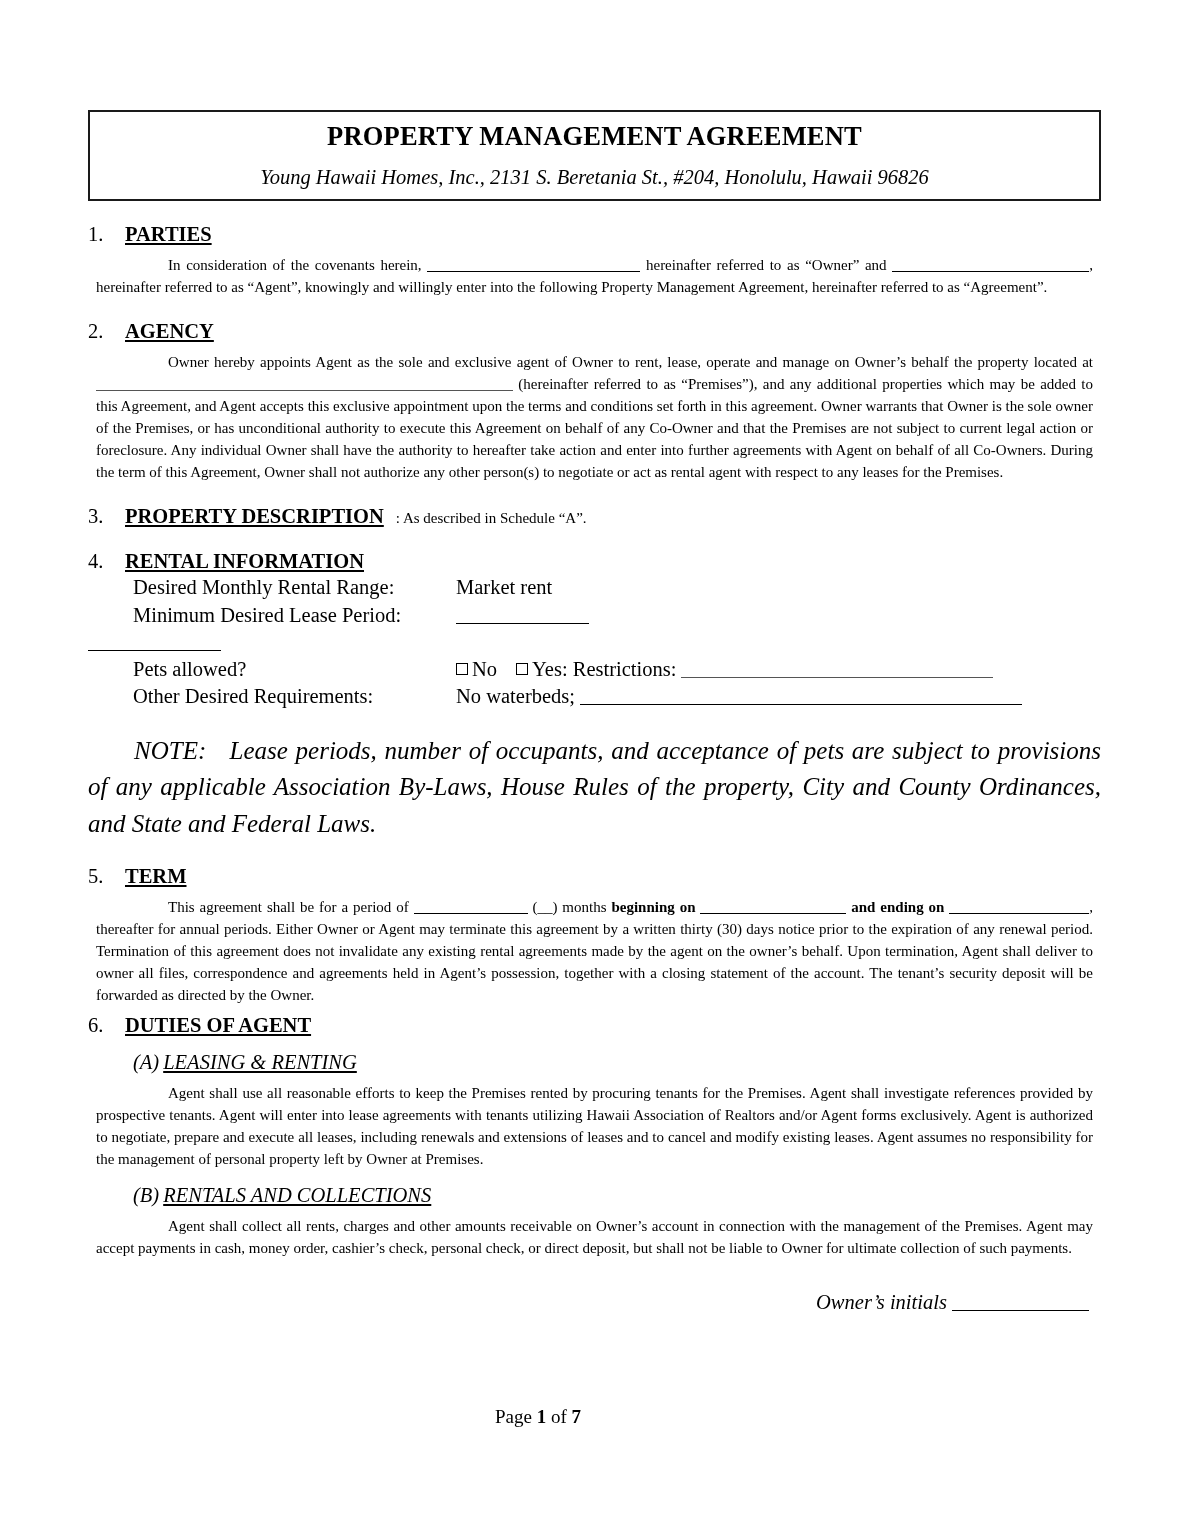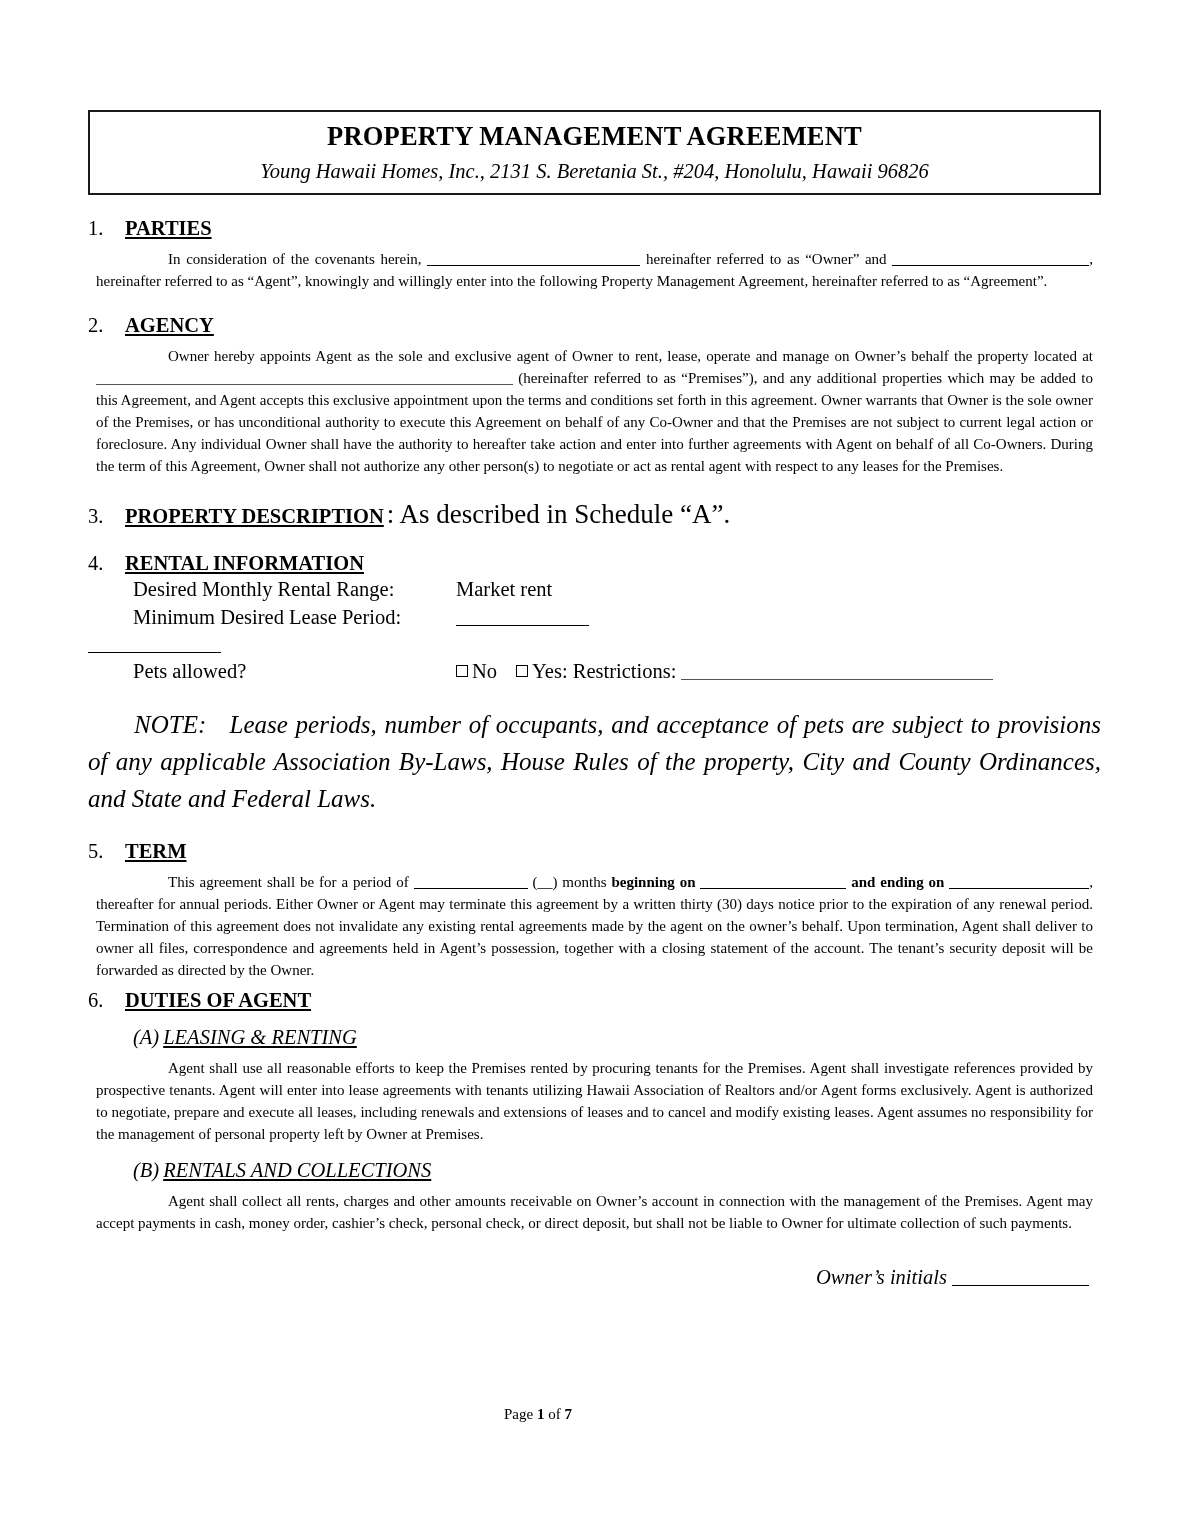--- a/index.html
+++ b/index.html
@@ -40,21 +40,21 @@
     font-size: 26.5px;
     font-weight: bold;
     letter-spacing: 0.2px;
     line-height: 1.22;
     margin: 2px 0 0 0;
   }
   .doc-subtitle {
     font-style: italic;
     font-size: 20.5px;
     line-height: 1.3;
-    margin-top: 6px;
+    margin-top: 12px;
   }
 
   
   .sec {
     margin-top: 22px;
   }
   .sec-head {
     display: flex;
     align-items: baseline;
     font-size: 20.5px;
@@ -69,22 +69,23 @@
   .sec-title {
     font-weight: bold;
     text-decoration: underline;
     text-underline-offset: 2px;
     font-size: 20.5px;
     white-space: nowrap;
   }
   .sec-after {
     font-weight: normal;
     text-decoration: none;
-    font-size: 27px;
+    font-size: 15px;
     padding-left: 3px;
+    margin-left: 9px;
   }
   p.body {
     font-size: 15px;
     line-height: 1.47;
     text-align: justify;
     margin: 8px;
     text-justify: inter-word;
     hyphens: none;
   }
   .ind {
@@ -180,21 +181,21 @@
     font-style: italic;
     font-size: 20.5px;
     padding-right: 12px;
   }
   .pagenum {
     position: absolute;
     left: 0;
     right: 0;
     top: 1406px;
     text-align: center;
-    font-size: 15px;
+    font-size: 19px;
   }
   .pagenum b { font-weight: bold; }
   .tight { margin-top: 2px; }
 </style>
 </head>
 <body>
 
 <div class="page">
   <div class="content">
 
@@ -247,20 +248,24 @@
 
         <div class="rental-row">
           <span class="rental-value"><span class="blank b-lease"></span></span>
         </div>
 
         <div class="rental-row">
           <span class="rental-label">Pets allowed?</span>
           <span class="rental-value"><span class="cbox"></span><span>No</span><span class="pet-gap"></span><span class="cbox"></span><span>Yes: Restrictions:</span> <span class="blank gray b-restrict"></span></span>
         </div>
 
+        <div class="rental-row">
+          <span class="rental-label">Other Desired Requirements:</span>
+          <span class="rental-value"><span>No waterbeds;</span> <span class="blank b-other"></span></span>
+        </div>
 
       </div>
     </div>
 
     <div class="sec">
       <p class="note"><span class="ind"></span><span>NOTE:</span>&nbsp;&nbsp; <span>Lease periods, number of occupants, and acceptance of pets are subject to provisions of any applicable Association By-Laws, House Rules of the property, City and County Ordinances, and State and Federal Laws.</span></p>
     </div>
 
     <div class="sec">
       <div class="sec-head">

